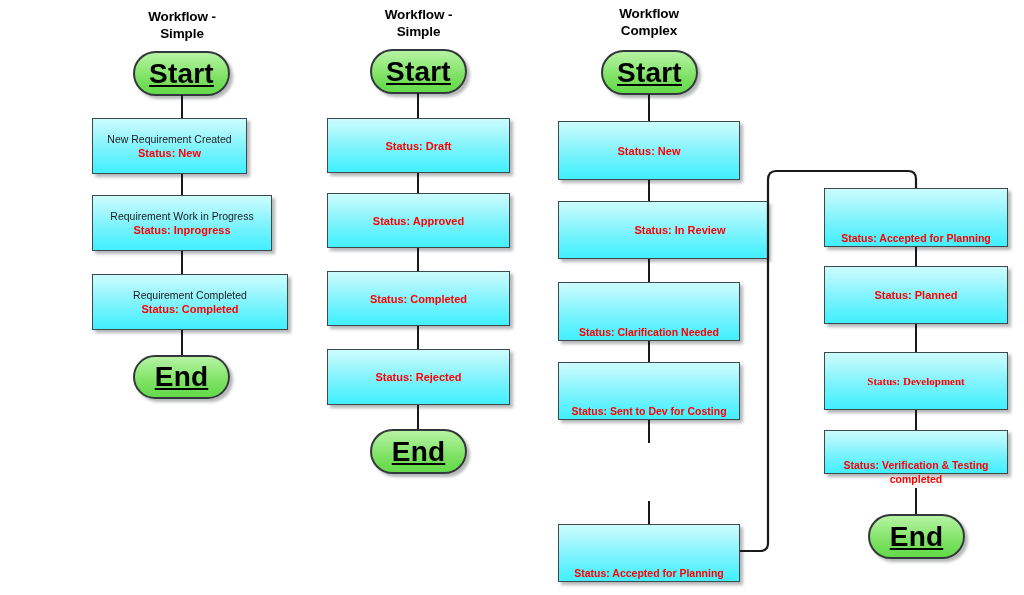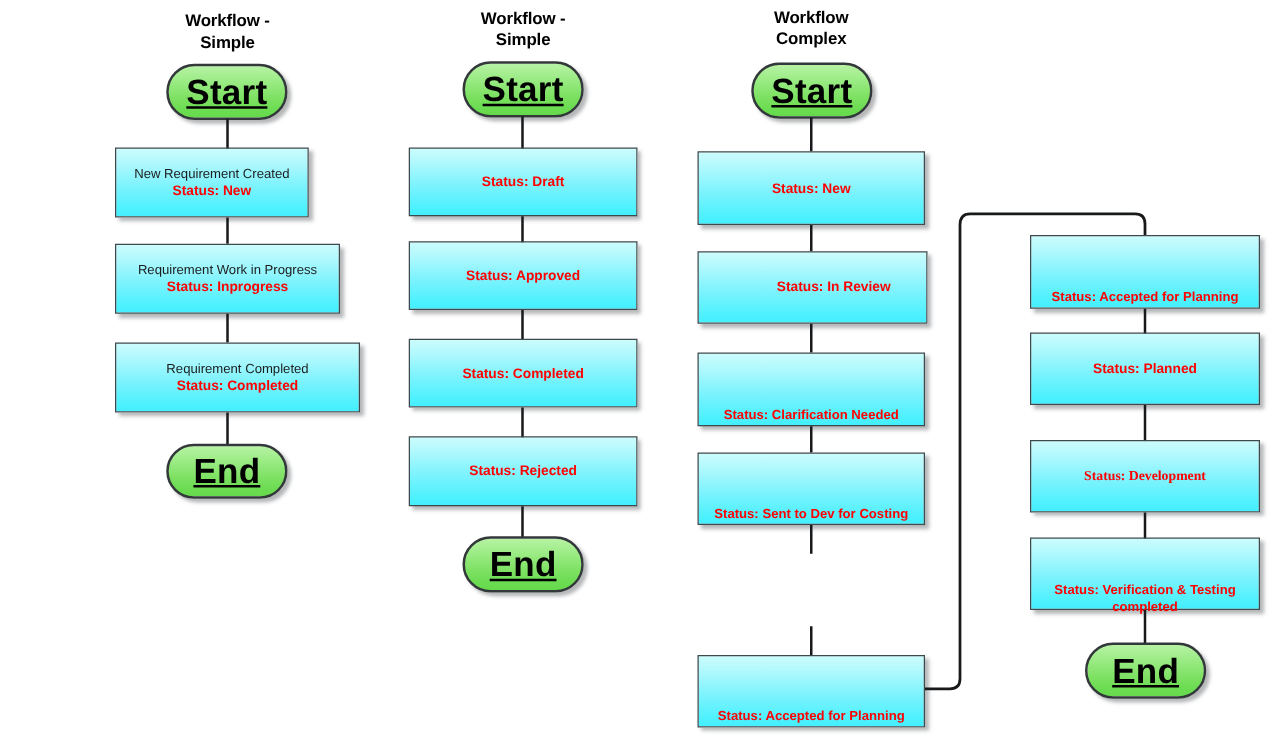--- a/index.html
+++ b/index.html
@@ -182,21 +182,21 @@
   </div>
 
   <div class="conn-v" style="left:648px; top:94px; height:27px;"></div>
 
   <div class="node" style="left:558px; top:121px; width:182px; height:59px;">
     <span class="line-status">Status: New</span>
   </div>
 
   <div class="conn-v" style="left:648px; top:180px; height:21px;"></div>
 
-  <div class="node" style="left:558px; top:201px; width:184px; height:58px;padding-left:40px;">
+  <div class="node" style="left:558px; top:201px; width:210px; height:58px;padding-left:40px;">
     <span class="line-status">Status: In Review</span>
   </div>
 
   <div class="conn-v" style="left:648px; top:259px; height:23px;"></div>
 
   <div class="node small" style="left:558px; top:282px; width:182px; height:59px;">
     <span class="line-status">Status: Clarification Needed</span>
   </div>
 
   <div class="conn-v" style="left:648px; top:341px; height:21px;"></div>
@@ -229,21 +229,21 @@
   </div>
 
   <div class="conn-v" style="left:915px; top:324px; height:29px;"></div>
 
   <div class="node" style="left:824px; top:352px; width:184px; height:58px;font-family:Liberation Serif, serif;">
     <span class="line-status">Status: Development</span>
   </div>
 
   <div class="conn-v" style="left:915px; top:410px; height:21px;"></div>
 
-  <div class="node small" style="left:824px; top:430px; width:184px; height:58px;">
+  <div class="node small" style="left:824px; top:430px; width:184px; height:44px;">
     <span class="line-status" style="white-space: pre-line;">Status: Verification &amp; Testing
 completed</span>
   </div>
 
   <div class="conn-v" style="left:915px; top:488px; height:27px;"></div>
 
   <div class="terminal" style="left:868px; top:514px; width:97px; height:45px;">
     <span class="tlabel">End</span>
   </div>
 

